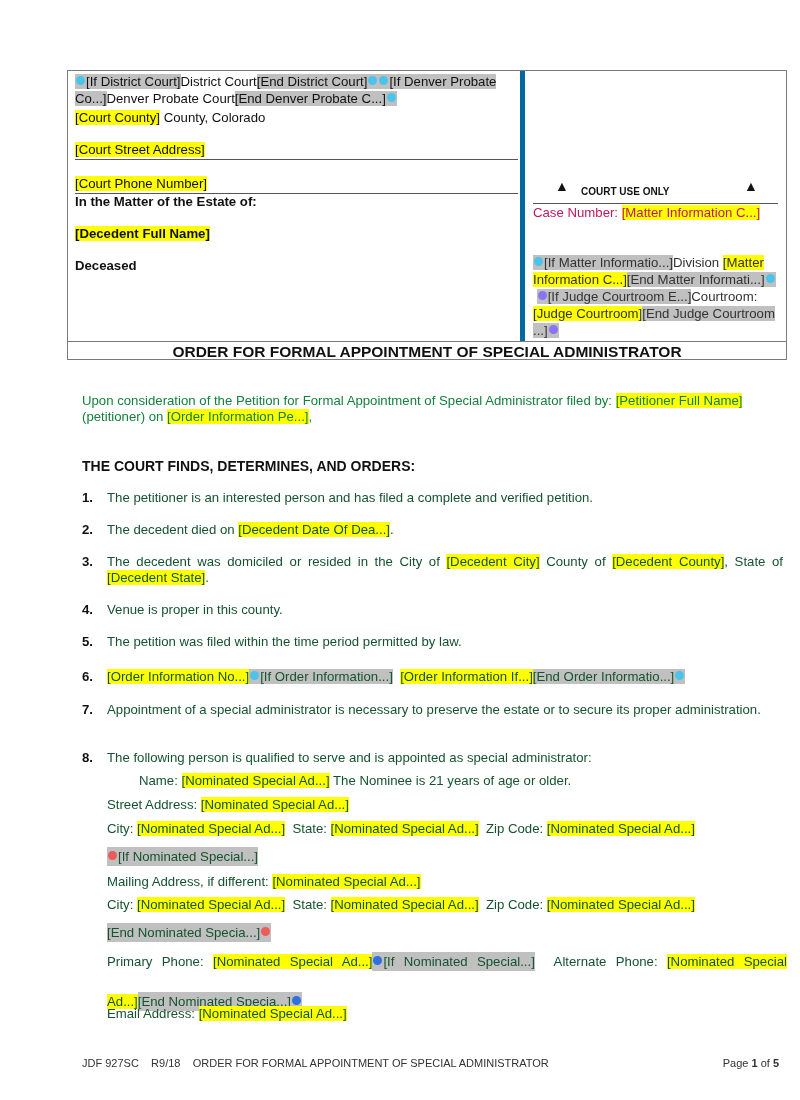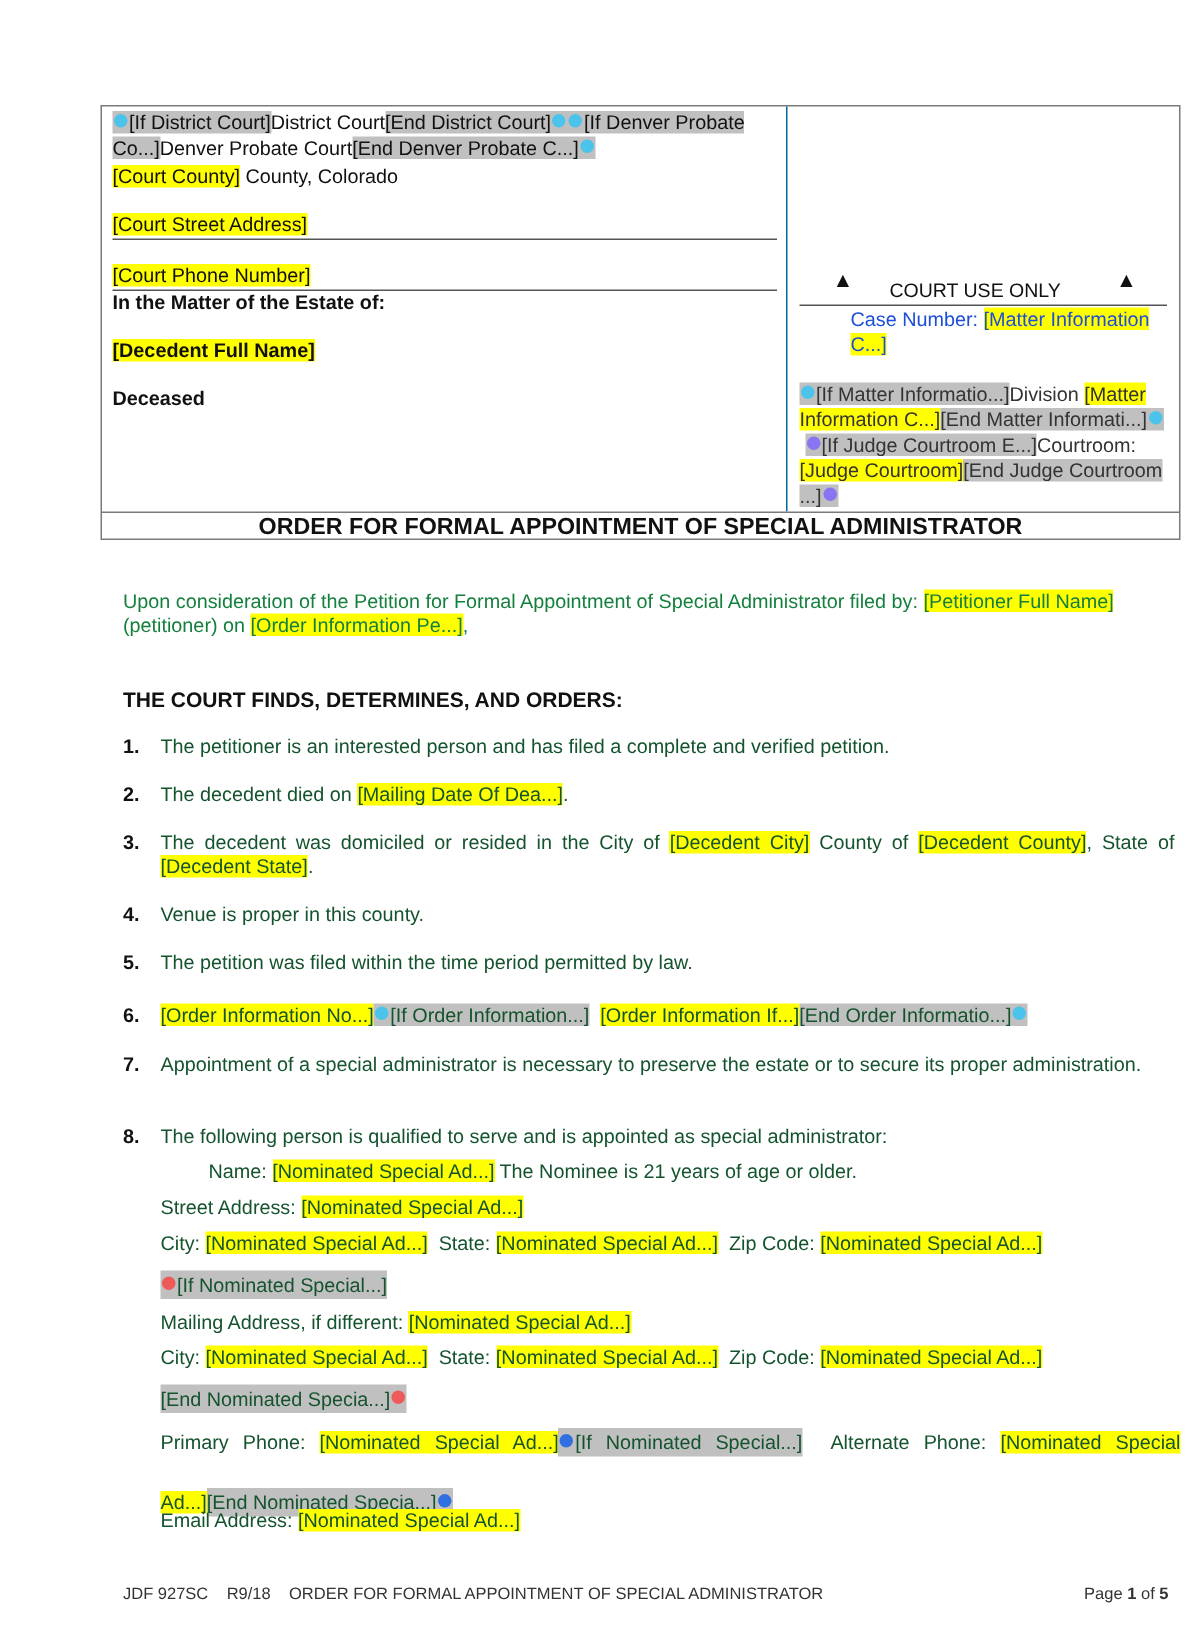--- a/index.html
+++ b/index.html
@@ -3,21 +3,21 @@
 <meta charset="utf-8">
 <style>
   html, body { margin:0; padding:0; background:#ffffff; }
   body { width:800px; height:1100px; position:relative; overflow:hidden;
          font-family:"Liberation Sans", sans-serif; color:#111; }
   .hl { background:#ffff00; }
   .gr { background:#c0c0c0; }
   .dot { display:inline-block; width:9px; height:9px; border-radius:50%; vertical-align:middle; margin:0 1px; position:relative; top:-2px; }
   
   #caption { position:absolute; left:67px; top:70px; width:720px; height:290px; border:1px solid #7a7a7a; box-sizing:border-box; }
-  #cap-left { position:absolute; left:0; top:0; width:457px; height:270px; border-right:1px solid #0369a1; box-sizing:border-box; }
+  #cap-left { position:absolute; left:0; top:0; width:457px; height:270px; border-right:5px solid #0369a1; box-sizing:border-box; }
   #cap-right { position:absolute; left:457px; top:0; right:0; height:270px; }
   #cap-title { position:absolute; left:0; right:0; top:270px; height:19px; border-top:1px solid #7a7a7a; text-align:center; font-weight:bold; font-size:15.5px; line-height:20px; }
   .lt { font-size:13.2px; line-height:16.5px; position:absolute; left:7px; }
   .rt { font-size:13.2px; line-height:17px; position:absolute; left:8px; right:8px; }
   .rule { position:absolute; height:0; border-top:1px solid #555; }
   .body-txt { font-size:13.2px; line-height:16px; }
   .num { position:absolute; left:82px; font-weight:bold; font-size:13.2px; }
   .item { position:absolute; left:107px; width:676px; font-size:13.2px; line-height:16px; color:#14532d; }
   .justify { text-align:justify; }
   .footer { position:absolute; top:1057px; font-size:11px; color:#333; }
@@ -35,40 +35,40 @@
     <div class="rule" style="left:7px; width:443px; top:88px;"></div>
     <div class="lt" style="top:105px;"><span class="hl">[Court Phone Number]</span></div>
     <div class="rule" style="left:7px; width:443px; top:122px;"></div>
     <div class="lt" style="top:123px; font-weight:bold;">In the Matter of the Estate of:</div>
     <div class="lt" style="top:155px; font-weight:bold;"><span class="hl">[Decedent Full Name]</span></div>
     <div class="lt" style="top:187px; font-weight:bold;">Deceased</div>
   </div>
 
   <div id="cap-right">
     <div style="position:absolute; left:30px; top:107px; font-size:14px;">▲</div>
-    <div style="position:absolute; left:68px; top:115px; font-size:13px; font-weight:normal;">COURT USE ONLY</div>
+    <div style="position:absolute; left:56px; top:115px; font-size:10px; font-weight:bold;">COURT USE ONLY</div>
     <div style="position:absolute; left:219px; top:107px; font-size:14px;">▲</div>
     <div class="rule" style="left:8px; width:245px; top:132px;"></div>
-    <div class="rt" style="top:133px; color:#1d4ed8;margin-left:34px;"><span>Case Number: </span><span class="hl">[Matter Information C...]</span></div>
+    <div class="rt" style="top:133px; color:#be185d;"><span>Case Number: </span><span class="hl">[Matter Information C...]</span></div>
 
     <div class="rt" style="top:183px; color:#333;"><span class="gr"><span class="dot" style="background:#4cc3ea"></span><span>[If Matter Informatio...]</span></span><span>Division </span><span class="hl">[Matter Information C...]</span><span class="gr"><span>[End Matter Informati...]</span><span class="dot" style="background:#4cc3ea"></span></span> &nbsp;<span class="gr"><span class="dot" style="background:#8a74f2"></span><span>[If Judge Courtroom E...]</span></span><span>Courtroom: </span><span class="hl">[Judge Courtroom]</span><span class="gr"><span>[End Judge Courtroom ...]</span><span class="dot" style="background:#8a74f2"></span></span></div>
   </div>
 
   <div id="cap-title">ORDER FOR FORMAL APPOINTMENT OF SPECIAL ADMINISTRATOR</div>
 </div>
 
 <div class="body-txt" style="position:absolute; left:82px; top:393px; width:700px; color:#15803d;"><span>Upon consideration of the Petition for Formal Appointment of Special Administrator filed by: </span><span class="hl">[Petitioner Full Name]</span><br><span>(petitioner) on </span><span class="hl">[Order Information Pe...]</span><span>,</span></div>
 
 <div style="position:absolute; left:82px; top:458px; font-weight:bold; font-size:14px;">THE COURT FINDS, DETERMINES, AND ORDERS:</div>
 
 <div class="num" style="top:490px;">1.</div>
 <div class="item" style="top:490px;">The petitioner is an interested person and has filed a complete and verified petition.</div>
 
 <div class="num" style="top:522px;">2.</div>
-<div class="item" style="top:522px;"><span>The decedent died on </span><span class="hl">[Mailing Date Of Dea...]</span><span>.</span></div>
+<div class="item" style="top:522px;"><span>The decedent died on </span><span class="hl">[Decedent Date Of Dea...]</span><span>.</span></div>
 
 <div class="num" style="top:554px;">3.</div>
 <div class="item justify" style="top:554px;"><span>The decedent was domiciled or resided in the City of </span><span class="hl">[Decedent City]</span><span> County of </span><span class="hl">[Decedent County]</span><span>, State of </span><span class="hl">[Decedent State]</span><span>.</span></div>
 
 <div class="num" style="top:602px;">4.</div>
 <div class="item" style="top:602px;">Venue is proper in this county.</div>
 
 <div class="num" style="top:634px;">5.</div>
 <div class="item" style="top:634px;">The petition was filed within the time period permitted by law.</div>
 

